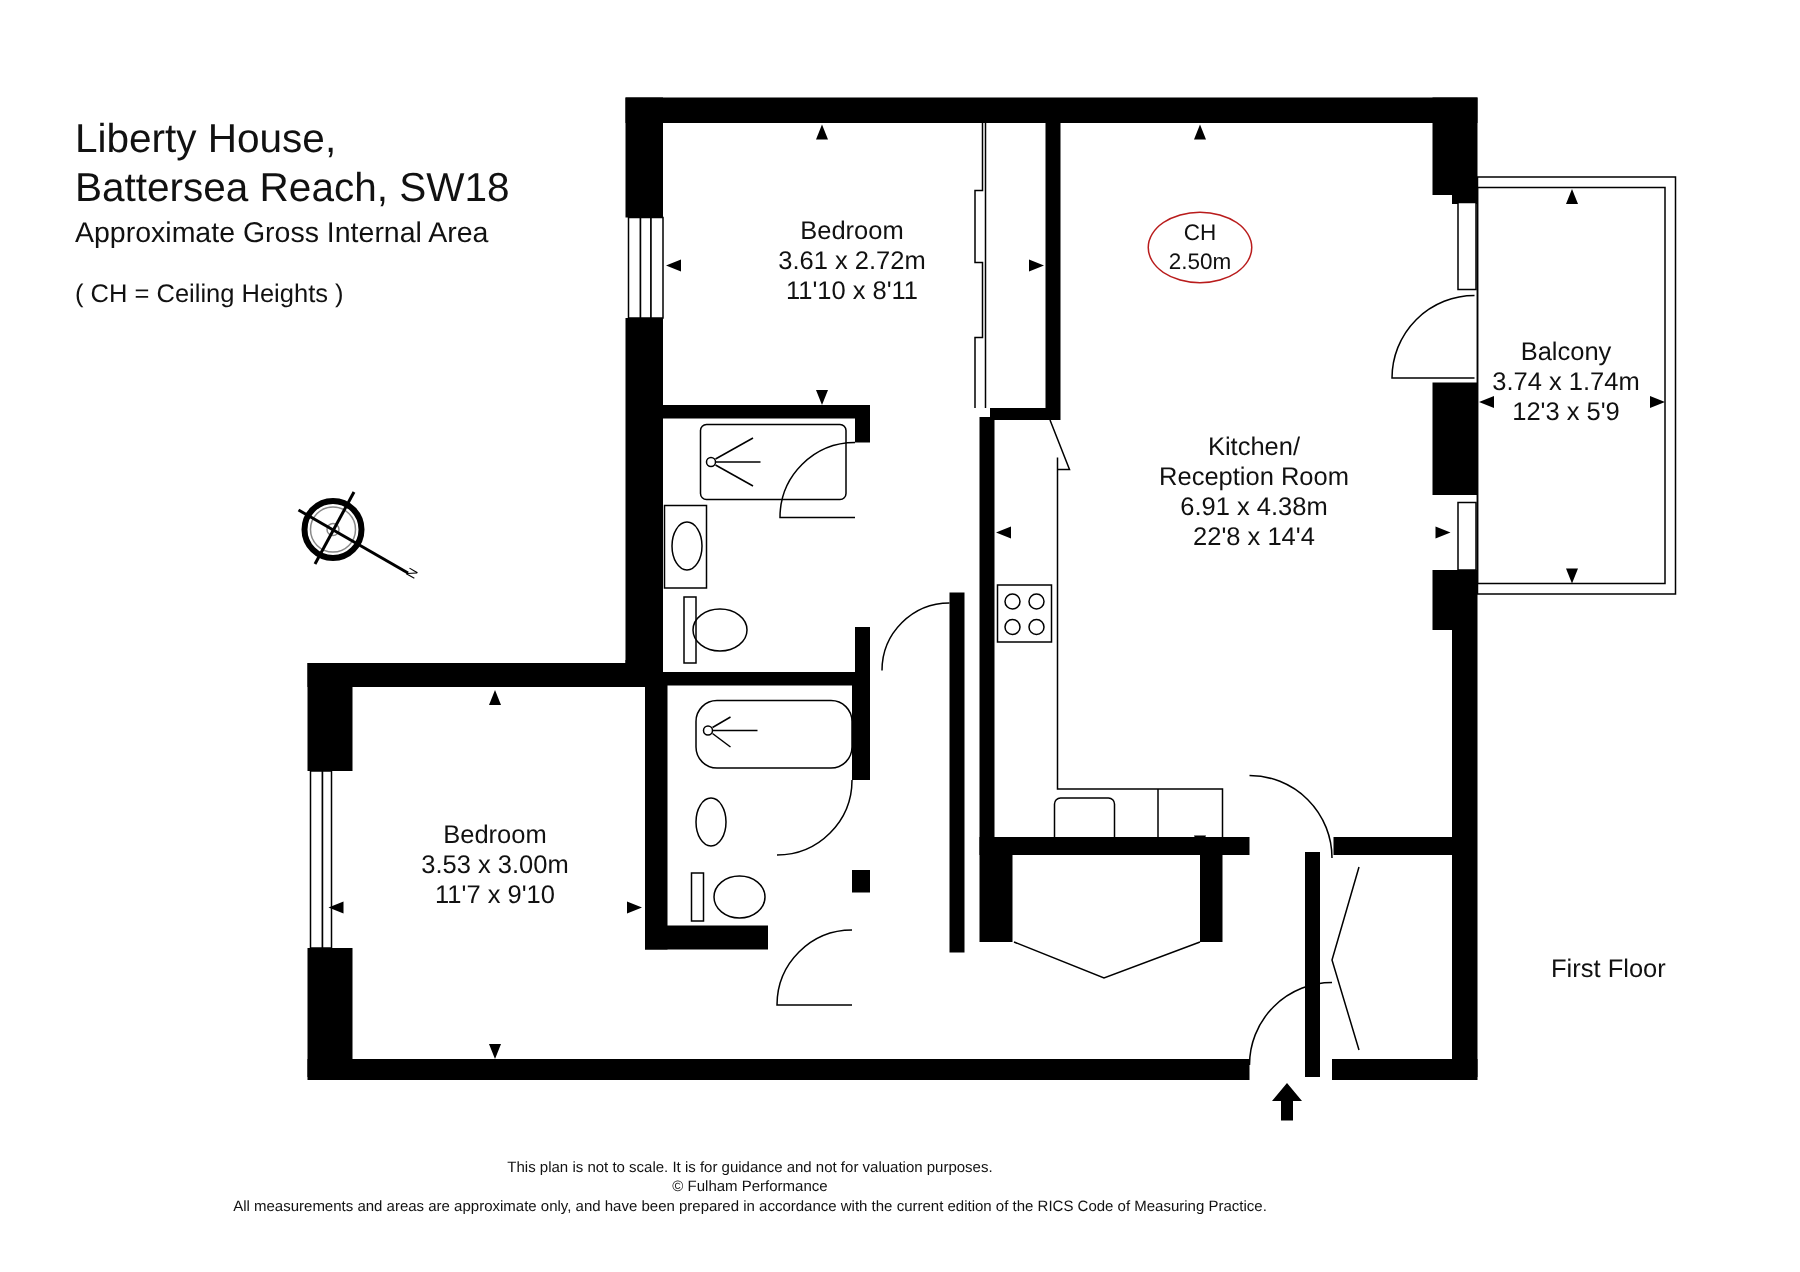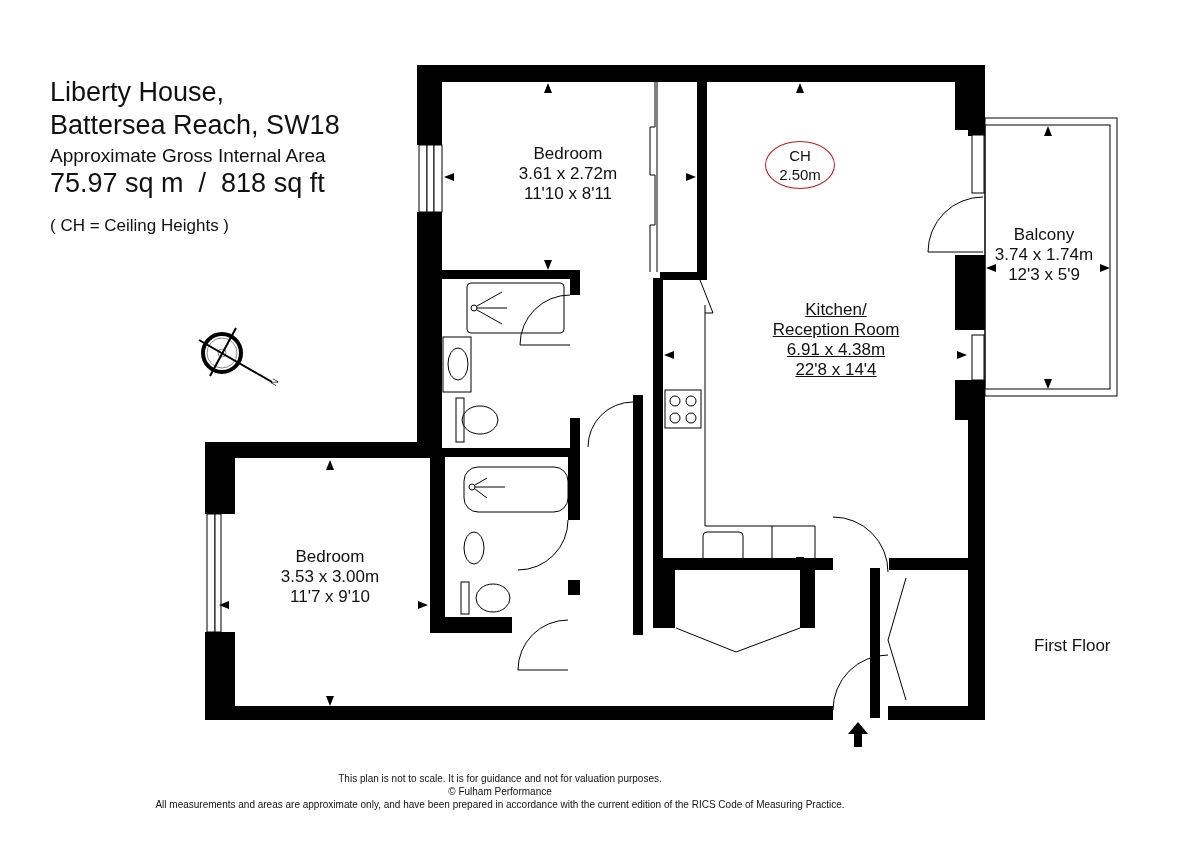--- a/index.html
+++ b/index.html
@@ -16,21 +16,20 @@
   .disclaimer { position: absolute; left: 0; width: 1000px; top: 772px; text-align: center; font-size: 10px; line-height: 13px; }
   .ch-oval { position: absolute; left: 765px; top: 141px; width: 70px; height: 48px; border: 1px solid #b91c1c; border-radius: 50%; box-sizing: border-box; text-align: center; font-size: 15px; line-height: 19px; padding-top: 4px; }
 </style>
 </head>
 <body>
 
 <div class="title-block">
   <div class="t-line">Liberty House,</div>
   <div class="t-line">Battersea Reach, SW18</div>
   <div class="t-sub">Approximate Gross Internal Area</div>
-  <div class="t-area" style="white-space:pre">75.97 sq m  /  818 sq ft</div>
   <div class="t-note">( CH = Ceiling Heights )</div>
 </div>
 
 <svg class="plan" width="1200" height="848" viewBox="0 0 1200 848">
 
   <g>
     <circle cx="222" cy="353" r="19" fill="none" stroke="#000" stroke-width="4"></circle>
     <circle cx="222" cy="353" r="15" fill="none" stroke="#888" stroke-width="1"></circle>
     <circle cx="222" cy="353" r="4" fill="none" stroke="#888" stroke-width="1"></circle>
     <line x1="199" y1="340" x2="272" y2="382" stroke="#000" stroke-width="2"></line>
@@ -176,21 +175,21 @@
   <div>Bedroom</div>
   <div>3.61 x 2.72m</div>
   <div>11'10 x 8'11</div>
 </div>
 
 <div class="ch-oval">
   <div>CH</div>
   <div>2.50m</div>
 </div>
 
-<div class="room-label" style="left:836px; top:300px;text-decoration:underline;">
+<div class="room-label" style="left:836px; top:288px;">
   <div>Kitchen/</div>
   <div>Reception Room</div>
   <div>6.91 x 4.38m</div>
   <div>22'8 x 14'4</div>
 </div>
 
 <div class="room-label" style="left:1044px; top:205px;margin-top:20px;">
   <div>Balcony</div>
   <div>3.74 x 1.74m</div>
   <div>12'3 x 5'9</div>

